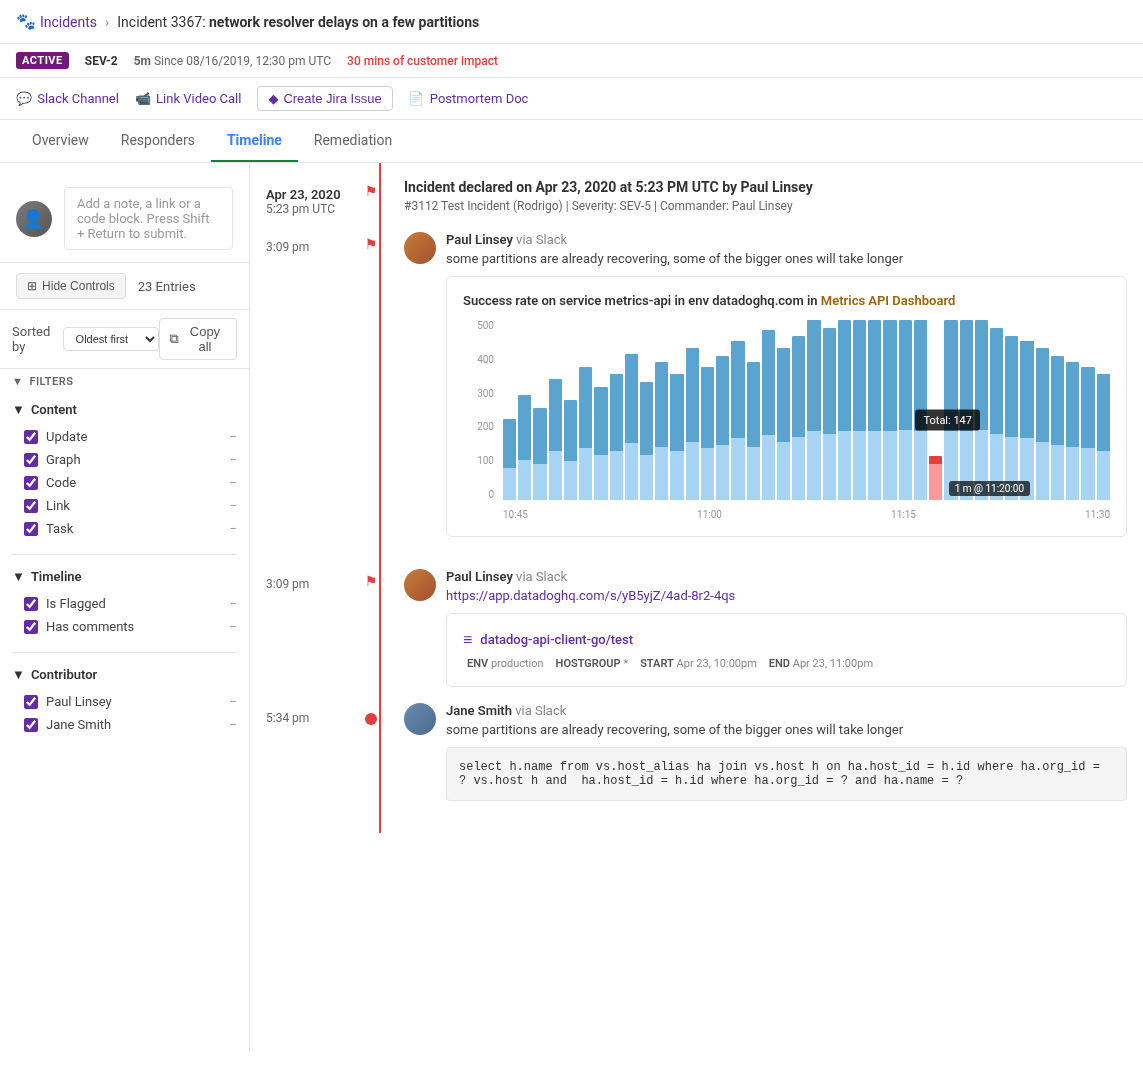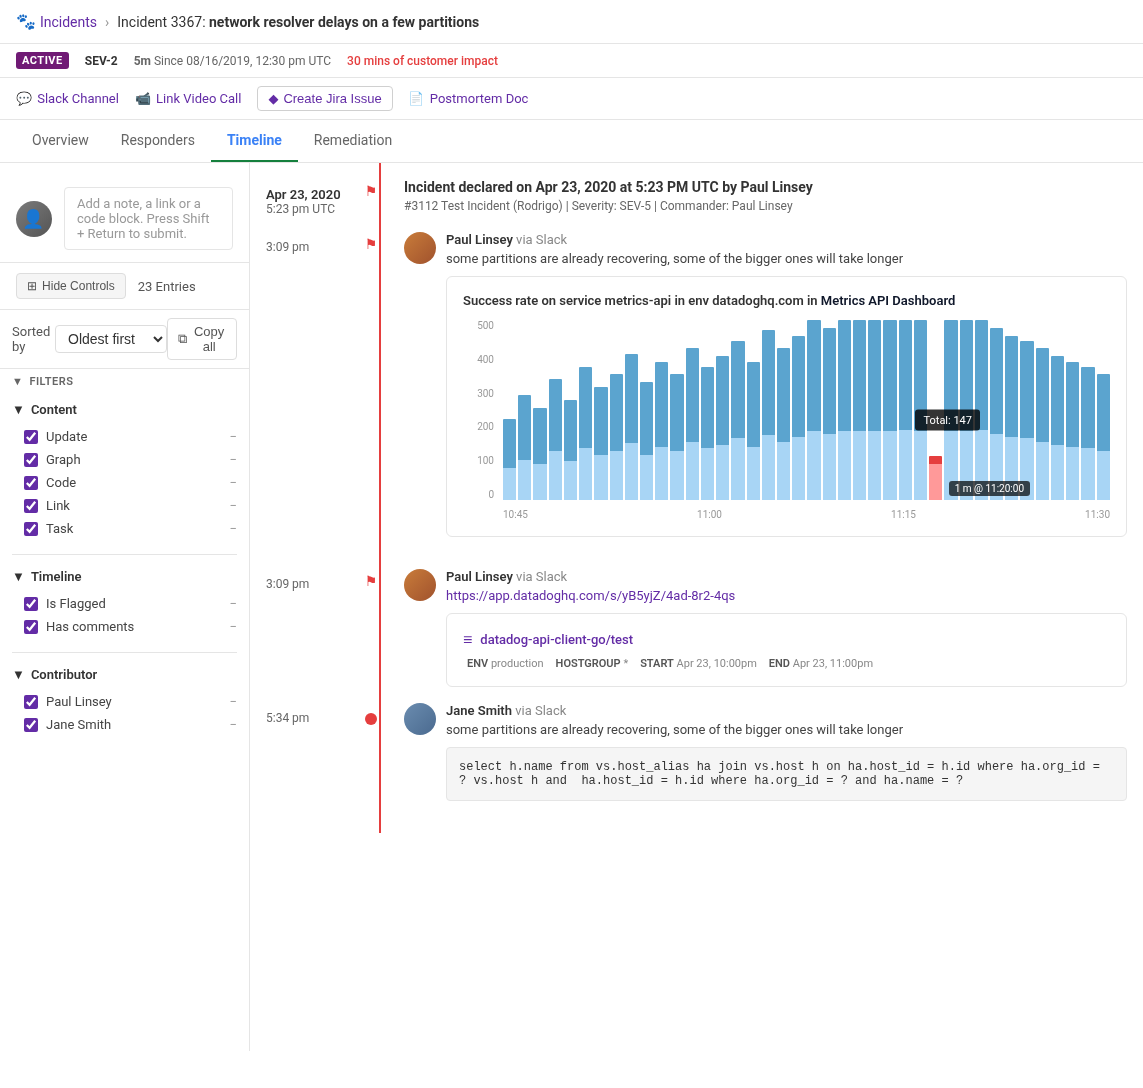--- a/index.html
+++ b/index.html
@@ -49,34 +49,34 @@
     
     .note-input-area { display: flex; align-items: center; padding: 12px 16px; border-bottom: 1px solid #e5e5e5; gap: 12px; }
     .avatar { width: 36px; height: 36px; border-radius: 50%; background: #555; flex-shrink: 0; overflow: hidden; display: flex; align-items: center; justify-content: center; }
     .note-input { flex: 1; border: 1px solid #e5e5e5; border-radius: 4px; padding: 8px 12px; color: #999; font-size: 13px; outline: none; cursor: text; }
 
     
     .controls-bar { display: flex; align-items: center; padding: 10px 16px; gap: 12px; border-bottom: 1px solid #e5e5e5; }
     .hide-controls-btn { display: flex; align-items: center; gap: 5px; color: #555; background: #f5f5f5; border: 1px solid #ddd; border-radius: 4px; padding: 5px 10px; font-size: 12px; cursor: pointer; }
     .entries-count { color: #555; font-size: 13px; }
     .sorted-by-label { color: #555; font-size: 13px; }
-    .sort-select { border: 1px solid #ddd; border-radius: 4px; padding: 4px 8px; font-size: 14px; color: #333; background: #fff; cursor: pointer; }
+    .sort-select { border: 1px solid #ddd; border-radius: 4px; padding: 4px 8px; font-size: 11px; color: #333; background: #fff; cursor: pointer; }
     .copy-all-btn { display: flex; align-items: center; gap: 5px; color: #555; background: #fff; border: 1px solid #ddd; border-radius: 4px; padding: 5px 10px; font-size: 13px; cursor: pointer; margin-left: auto; }
     .incident-declared-title { font-size: 14px; font-weight: 700; color: #333; margin-bottom: 4px; }
     .incident-declared-meta { font-size: 12px; color: #666; }
     .timeline-author { font-size: 13px; color: #333; margin-bottom: 4px; }
     .timeline-author strong { font-weight: 600; }
     .timeline-author .via { color: #888; font-weight: 400; }
     .timeline-message { font-size: 13px; color: #444; margin-bottom: 10px; }
     .timeline-link { color: #632ca6; text-decoration: none; font-size: 13px; }
 
     
     .chart-card { border: 1px solid #e5e5e5; border-radius: 6px; padding: 16px; margin-bottom: 16px; background: #fff; }
     .chart-title { font-size: 13px; font-weight: 600; color: #333; margin-bottom: 12px; }
-    .chart-title a { color: #0f172a; text-decoration: none; }
+    .chart-title a { color: #a16207; text-decoration: none; }
     .chart-container { height: 200px; position: relative; overflow: hidden; }
     .chart-y-axis { position: absolute; left: 0; top: 0; bottom: 20px; width: 35px; display: flex; flex-direction: column; justify-content: space-between; align-items: flex-end; padding-right: 4px; }
     .chart-y-label { font-size: 10px; color: #999; }
     .chart-bars-area { position: absolute; left: 40px; right: 0; top: 0; bottom: 20px; display: flex; align-items: flex-end; gap: 2px; overflow: hidden; }
     .chart-x-axis { position: absolute; left: 40px; right: 0; bottom: 0; display: flex; justify-content: space-between; }
     .chart-x-label { font-size: 10px; color: #999; }
     .chart-tooltip { position: absolute; background: rgba(0,0,0,0.8); color: #fff; font-size: 11px; padding: 4px 8px; border-radius: 3px; right: 130px; top: 50%; transform: translateY(-50%); white-space: nowrap; }
     .chart-tooltip-time { position: absolute; background: rgba(0,0,0,0.7); color: #fff; font-size: 10px; padding: 2px 6px; border-radius: 3px; right: 80px; bottom: 24px; }
 
     

